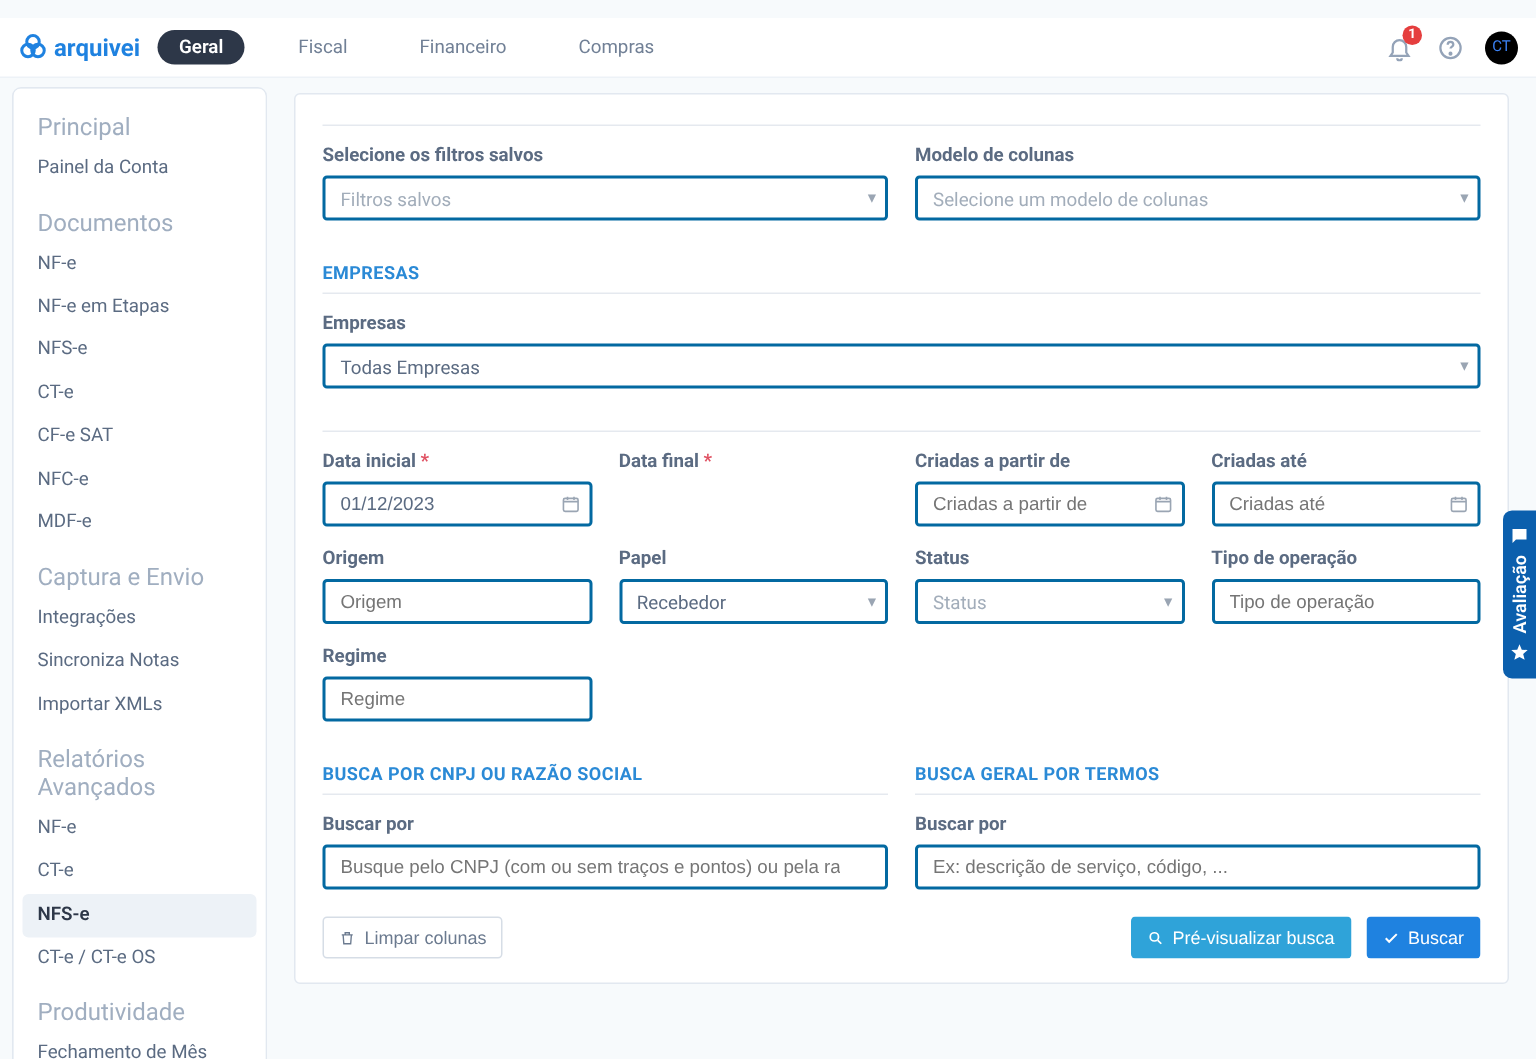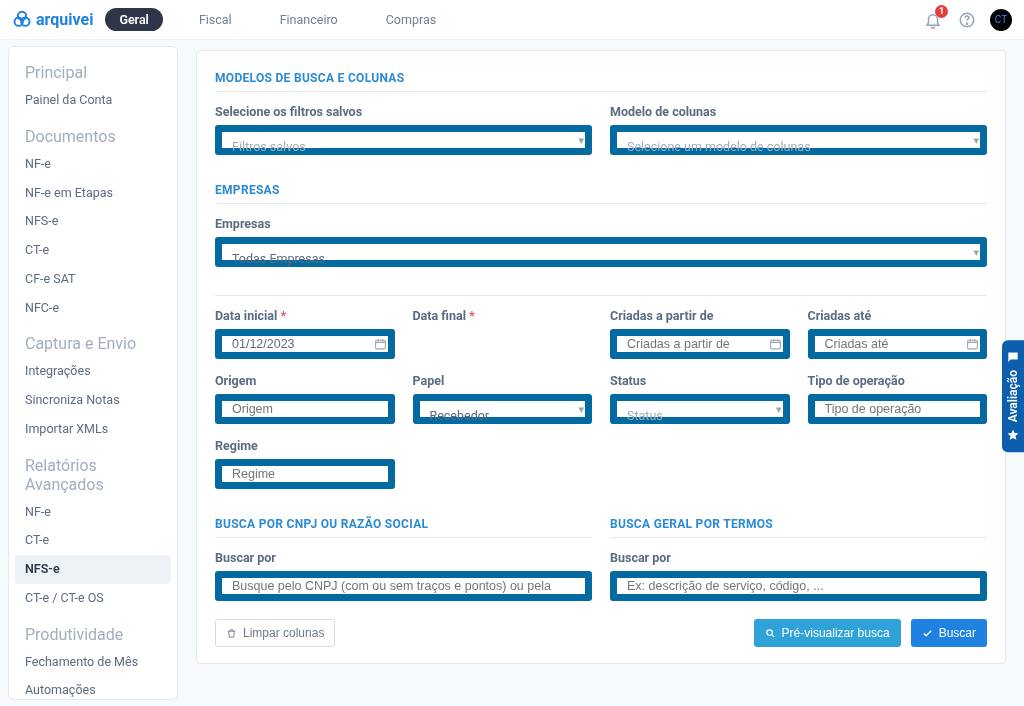--- a/index.html
+++ b/index.html
@@ -14,20 +14,21 @@
     position: relative;
   }
   
   .topbar {
     height: 40px;
     background: #fff;
     display: flex;
     align-items: center;
     padding: 0 12px;
     border-bottom: 1px solid #edf2f7;
+    margin-top: 12px;
   }
   .logo {
     display: flex;
     align-items: center;
     gap: 4px;
     color: #1f82e0;
     font-weight: 700;
     font-size: 16px;
     margin-right: 12px;
   }
@@ -126,21 +127,21 @@
     font-size: 12.5px;
     font-weight: 700;
     color: #5b6b82;
     margin-bottom: 6px;
     display: block;
   }
   .req::after { content: " *"; color: #e05263; font-weight:700; }
   .input, .select {
     width: 100%;
     height: 30px;
-    border: 7px solid #0369a1;
+    border: 2px solid #0369a1;
     border-radius: 3px;
     background: #fff;
     color: #5b6b82;
     font-size: 12.5px;
     padding: 0 30px 0 10px;
     position: relative;
   }
   .input.placeholder, .select.placeholder { color: #a2adba; }
   .ctrl-wrap { position: relative; }
   .ctrl-icon {
@@ -225,20 +226,21 @@
     <div class="nav-item">Painel da Conta</div>
     <div class="nav-sep"></div>
 
     <div class="nav-heading">Documentos</div>
     <div class="nav-item">NF-e</div>
     <div class="nav-item">NF-e em Etapas</div>
     <div class="nav-item">NFS-e</div>
     <div class="nav-item">CT-e</div>
     <div class="nav-item">CF-e SAT</div>
     <div class="nav-item">NFC-e</div>
+    <div class="nav-item">MDF-e</div>
     <div class="nav-sep"></div>
 
     <div class="nav-heading">Captura e Envio</div>
     <div class="nav-item">Integrações</div>
     <div class="nav-item">Sincroniza Notas</div>
     <div class="nav-item">Importar XMLs</div>
     <div class="nav-sep"></div>
 
     <div class="nav-heading">Relatórios Avançados</div>
     <div class="nav-item">NF-e</div>
@@ -250,21 +252,20 @@
     <div class="nav-heading">Produtividade</div>
     <div class="nav-item">Fechamento de Mês</div>
     <div class="nav-item">Automações</div>
 
   </div>
 
   <div class="main">
 
     <div class="panel">
 
-      <div class="section-title">MODELOS DE BUSCA E COLUNAS</div>
       <hr class="section-rule">
       <div class="row">
         <div class="col">
           <span class="field-label">Selecione os filtros salvos</span>
           <div class="ctrl-wrap">
             <div class="select placeholder" style="line-height:30px;">Filtros salvos</div>
             <span class="ctrl-icon">▾</span>
           </div>
         </div>
         <div class="col">

